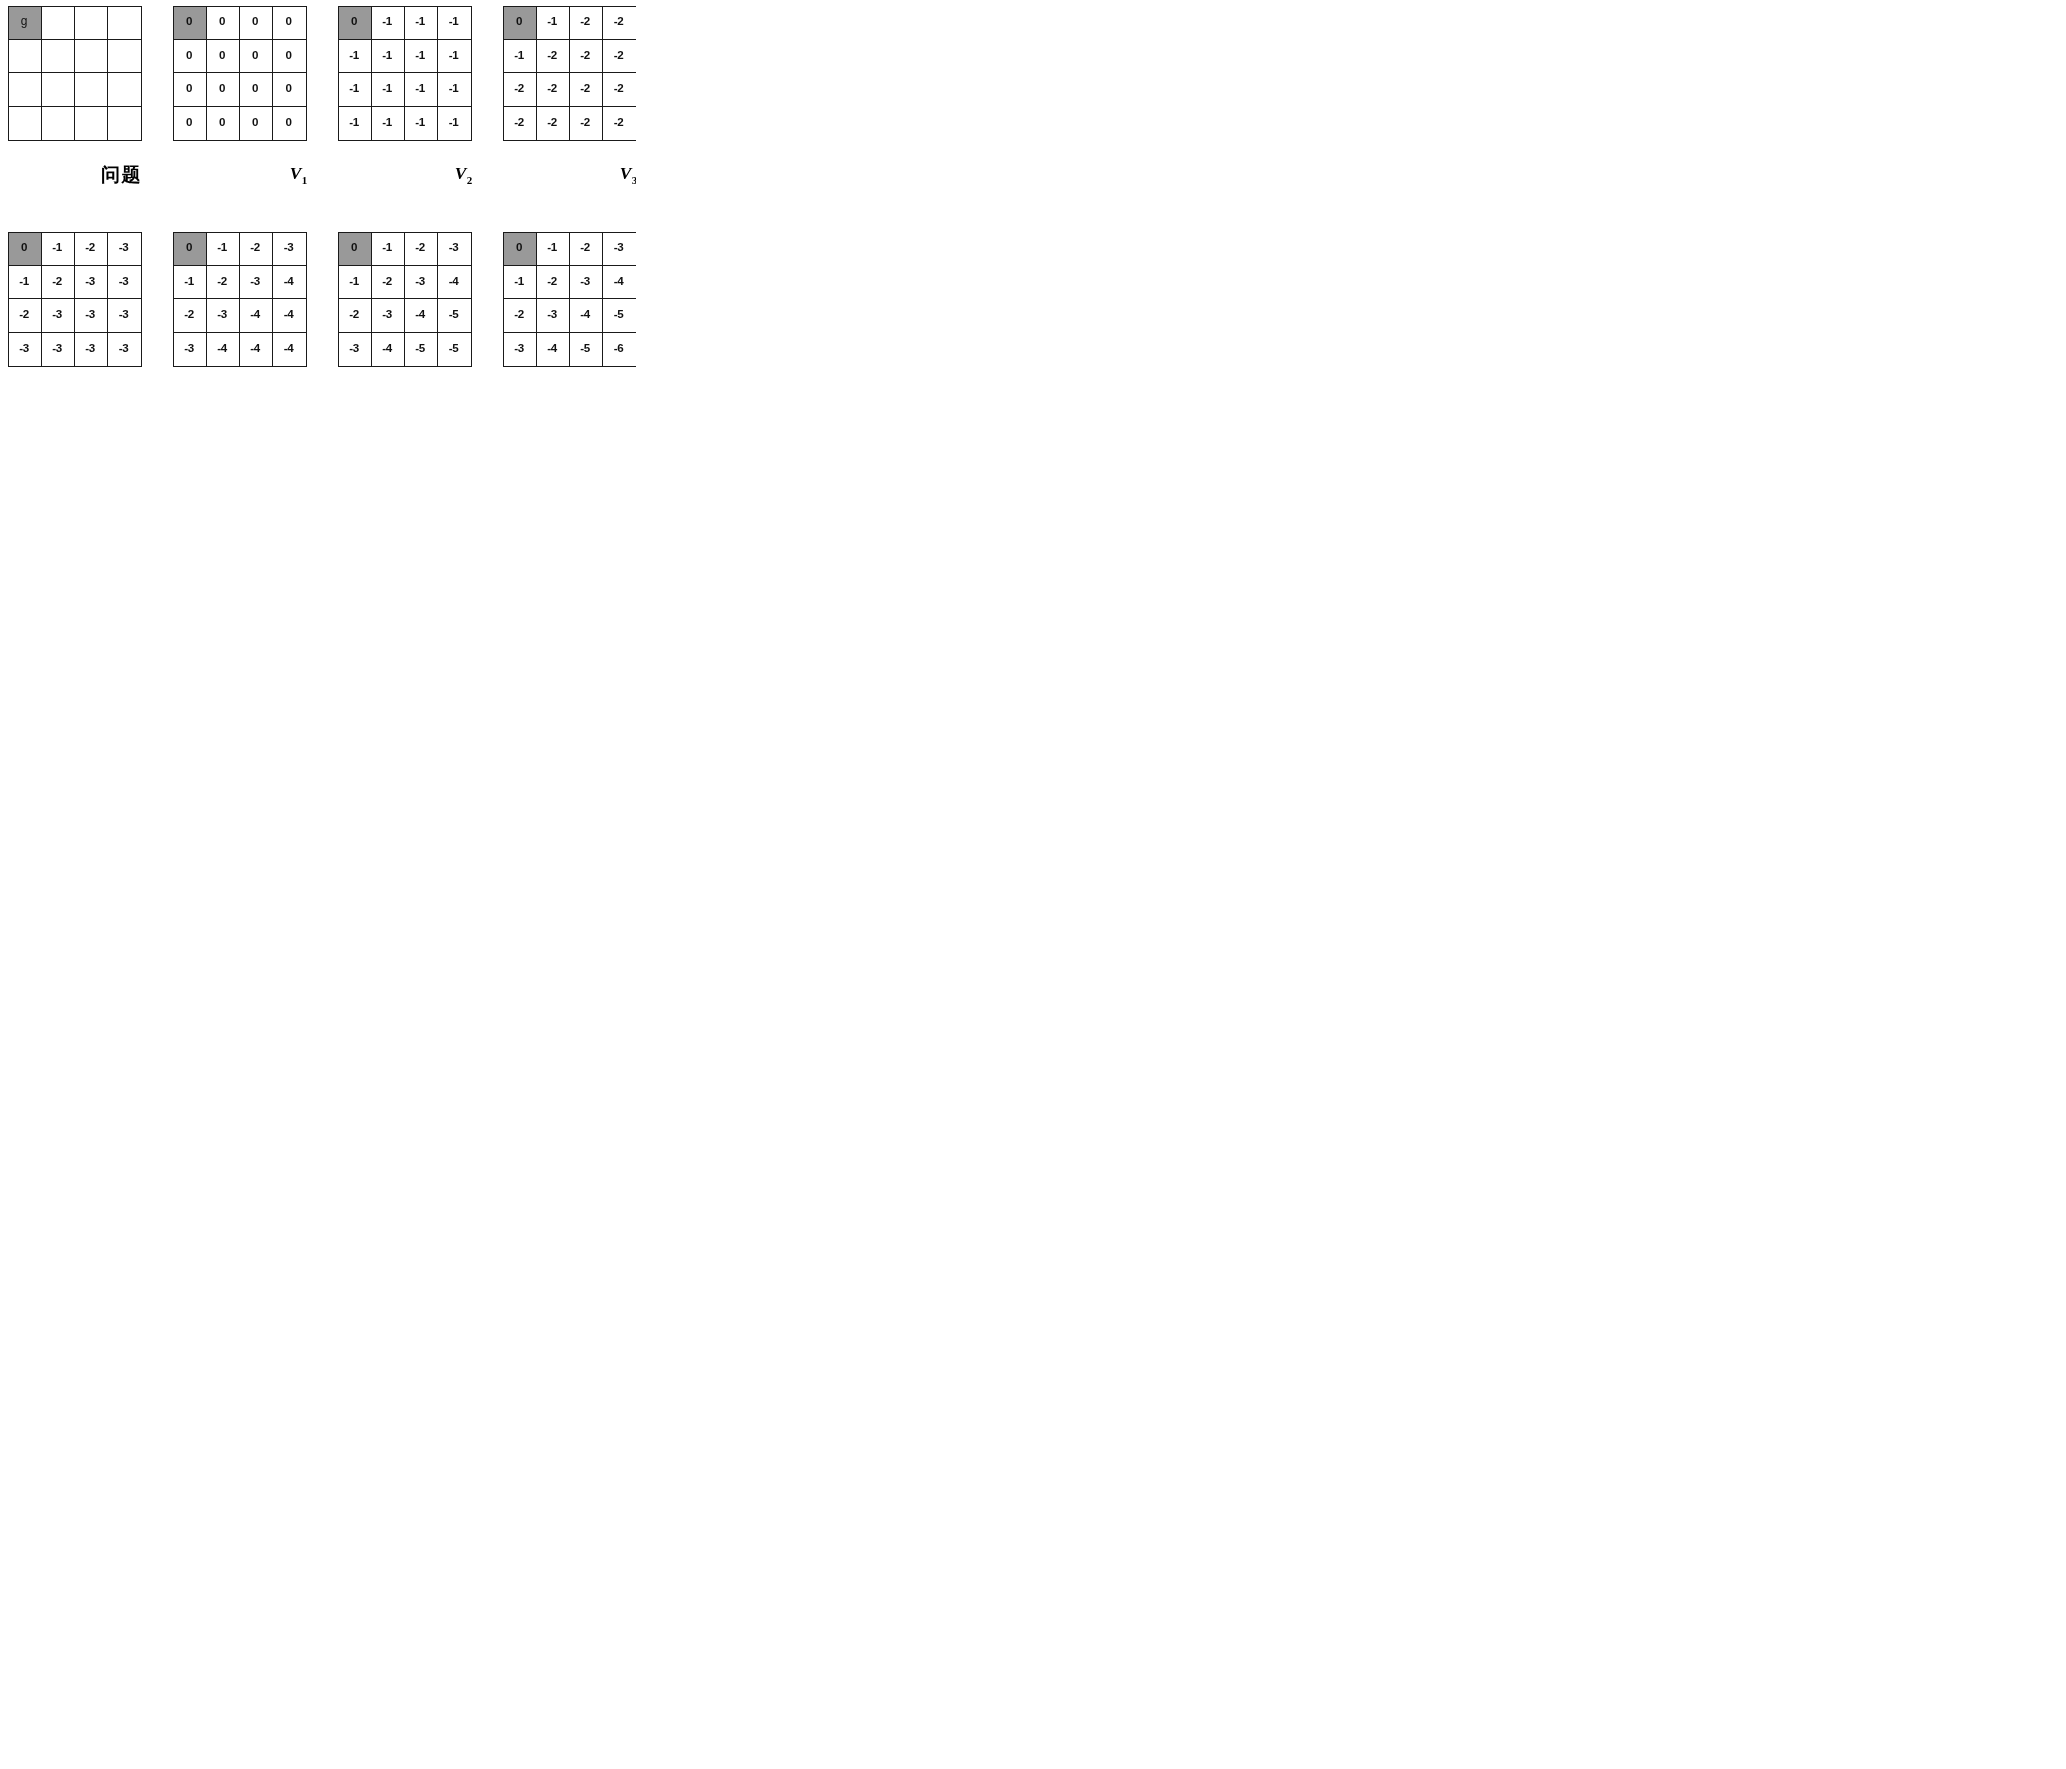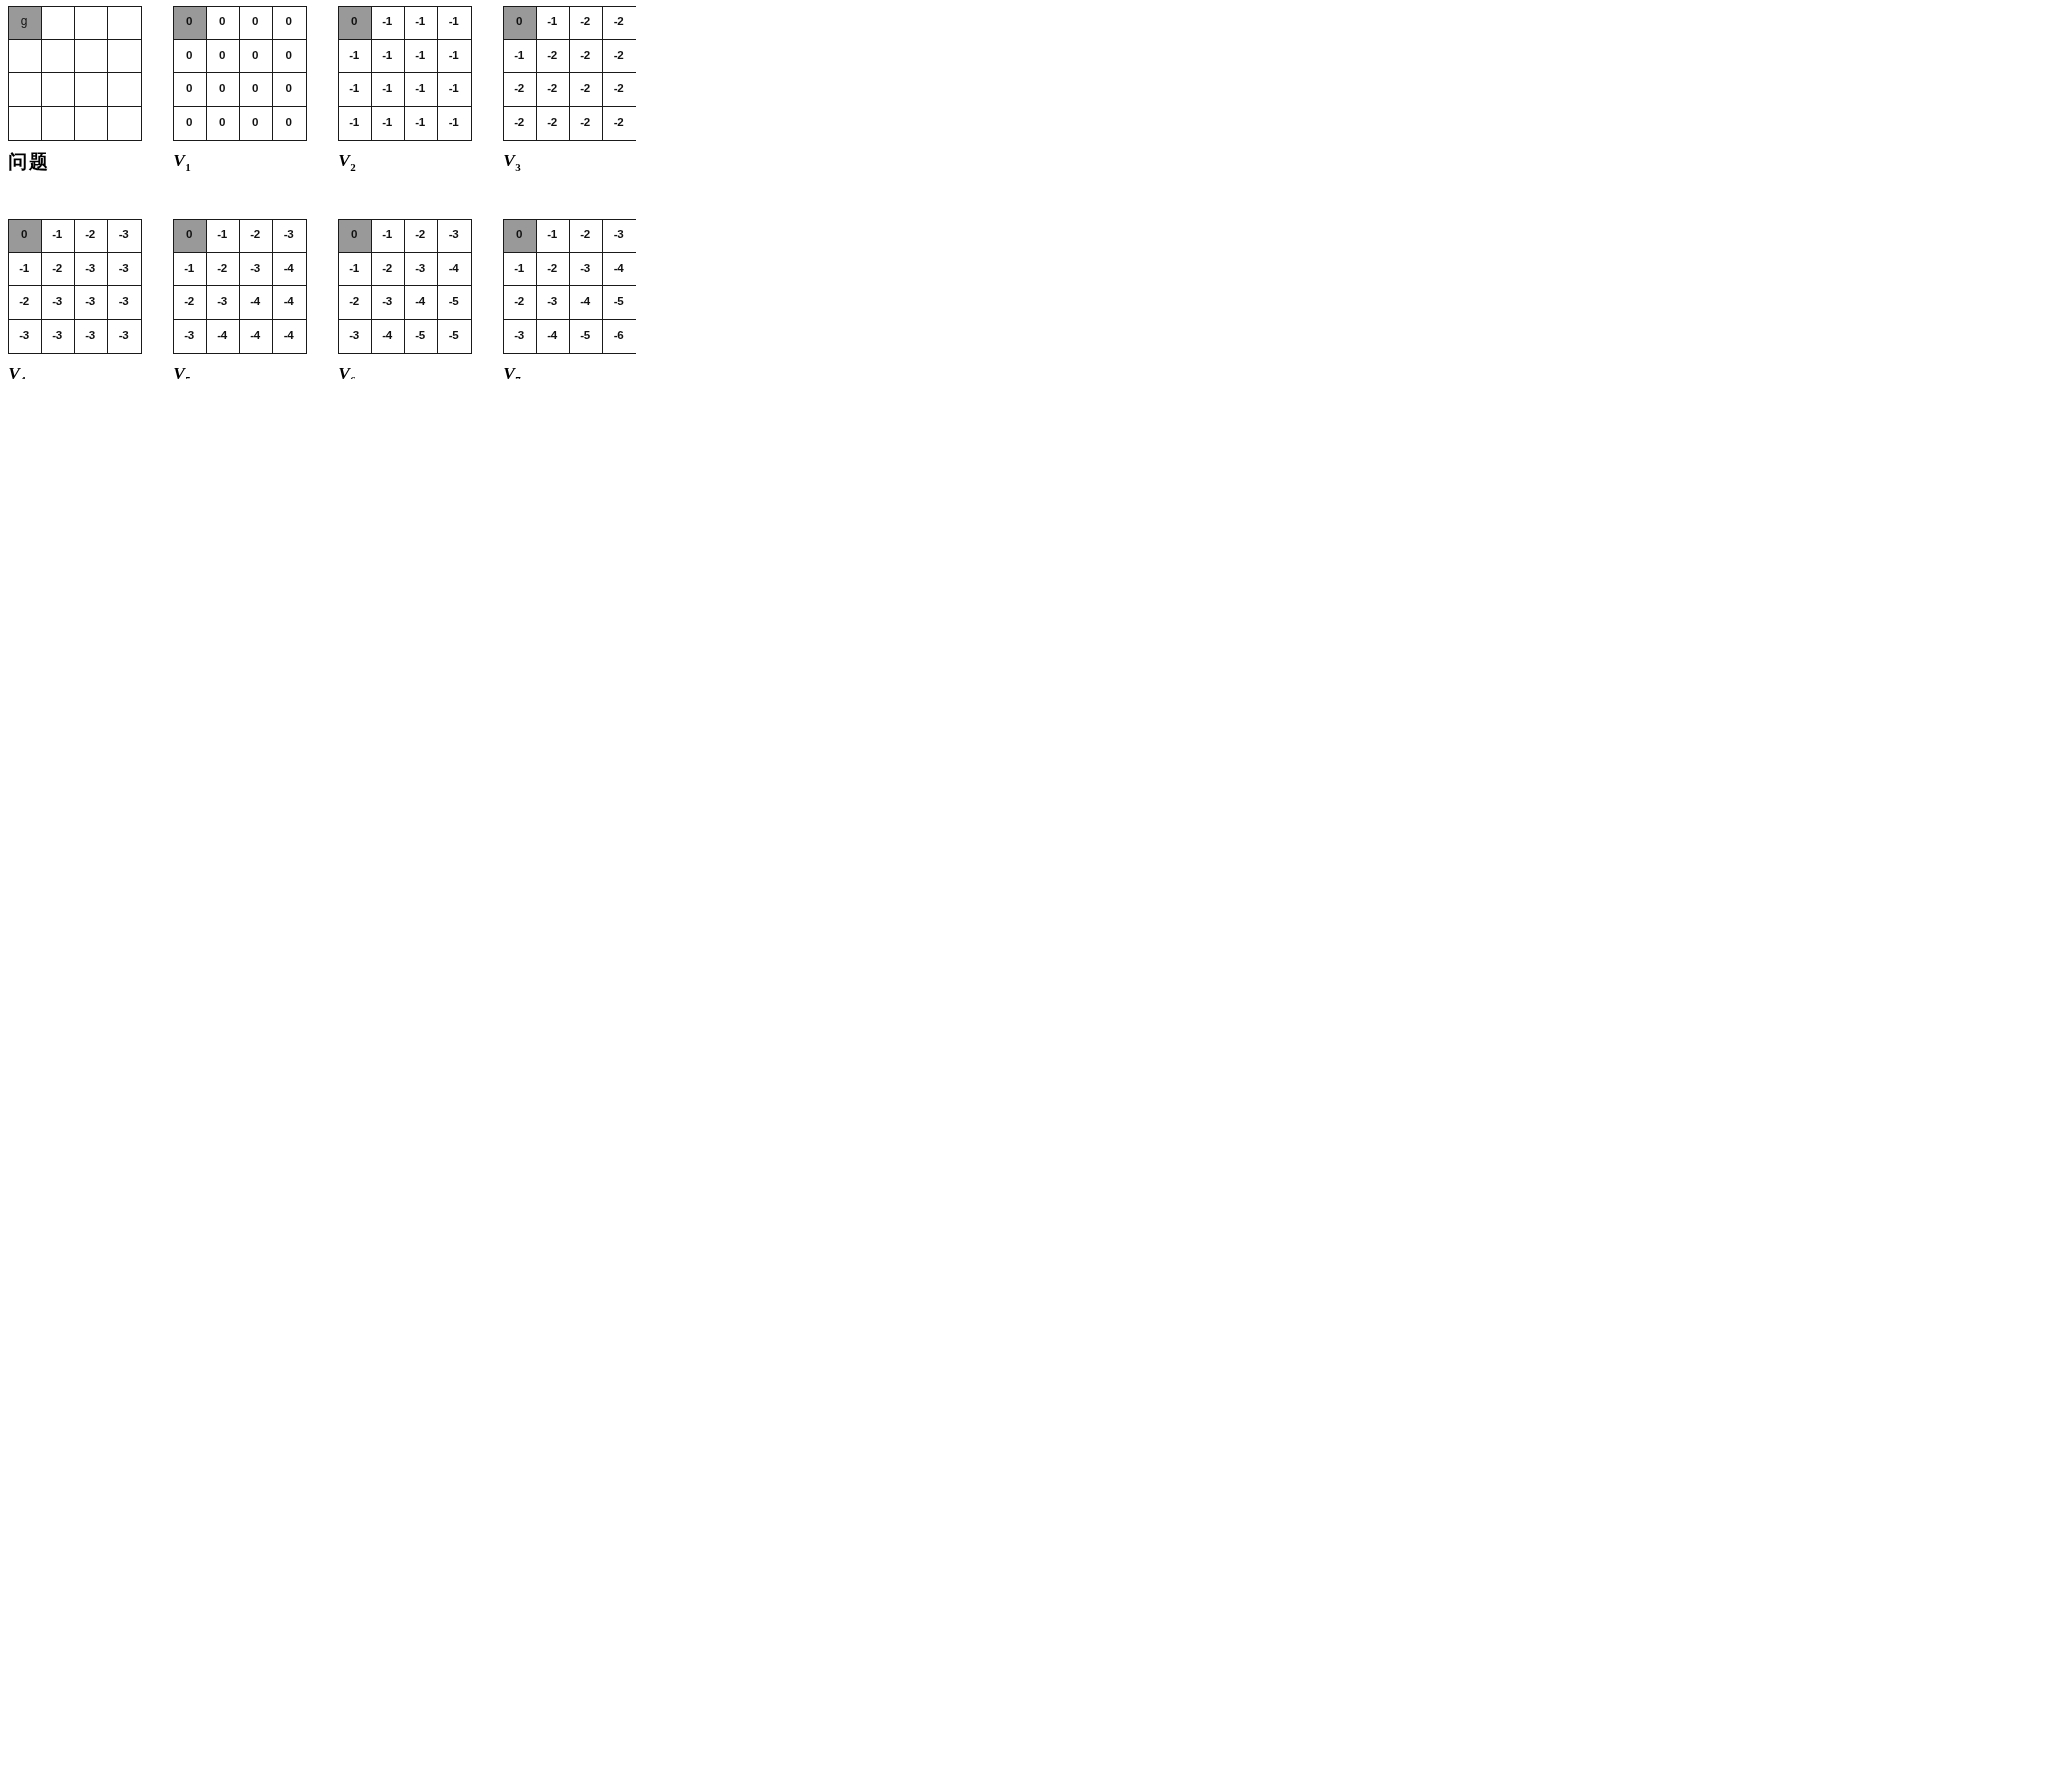--- a/index.html
+++ b/index.html
@@ -39,25 +39,25 @@
     font-weight: bold;
     font-size: 11.6px;
     color: #111111;
     letter-spacing: -0.4px;
   }
   .cell:nth-child(4n) { border-right: none; }
   .cell:nth-child(n+13) { border-bottom: none; }
   .goal { background: #999999; }
   .problem .cell { font-weight: normal; font-size: 12px; letter-spacing: 0; }
   .caption {
-    margin-top: 11px;
+    margin-top: 24px;
     height: 23px;
     display: flex;
     align-items: flex-start;
-    justify-content: flex-start;
+    justify-content: flex-end;
     color: #000000;
   }
   .caption-math .cap-base {
     font-family: "Liberation Serif", "DejaVu Serif", serif;
     font-style: italic;
     font-weight: bold;
     font-size: 17.4px;
     line-height: 1;
   }
   .caption-math .cap-sub {

